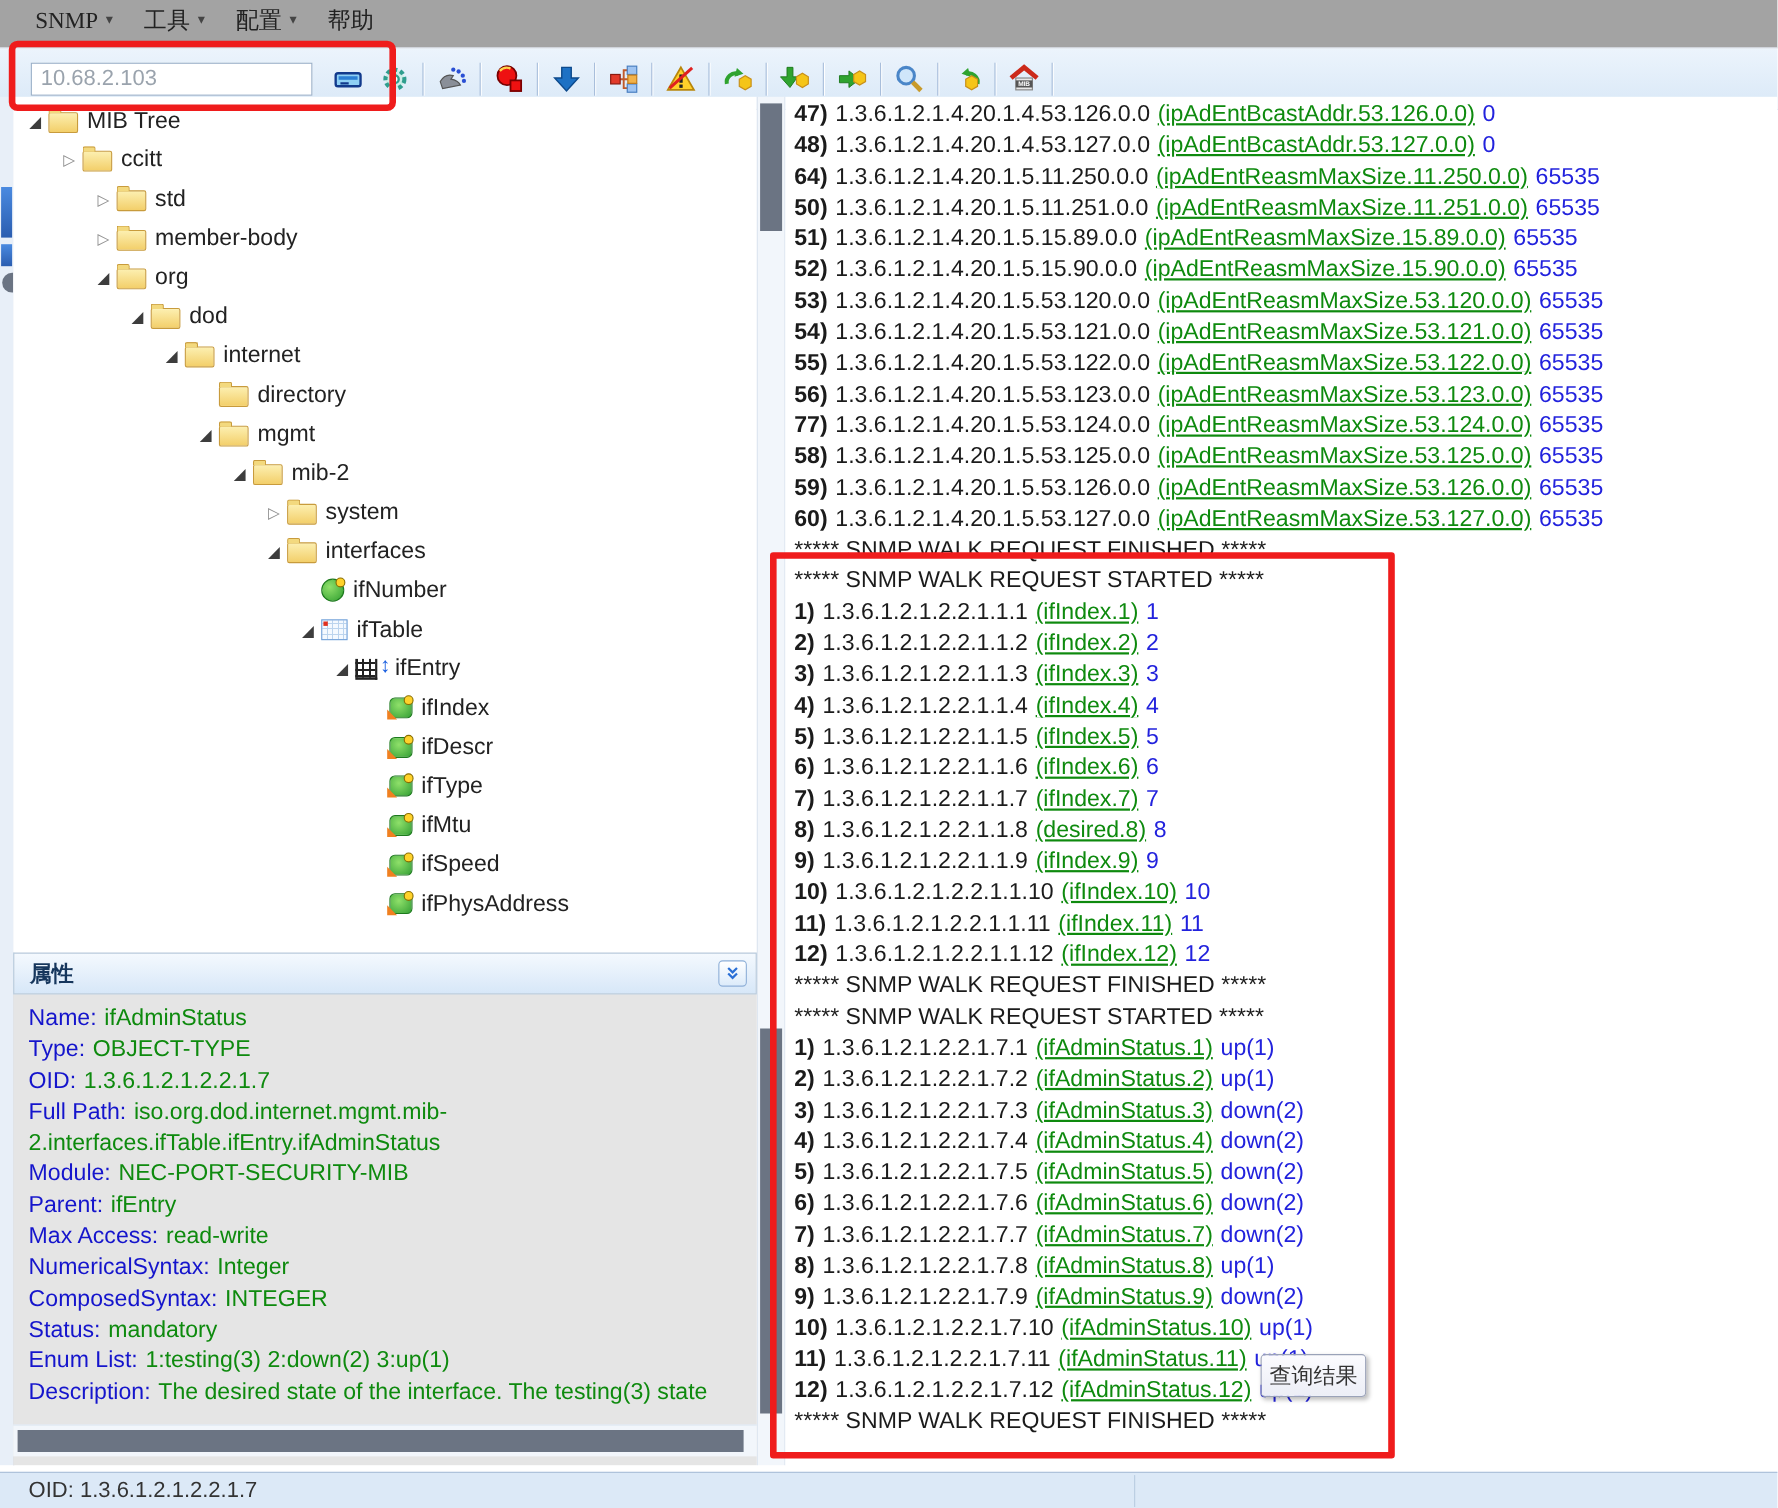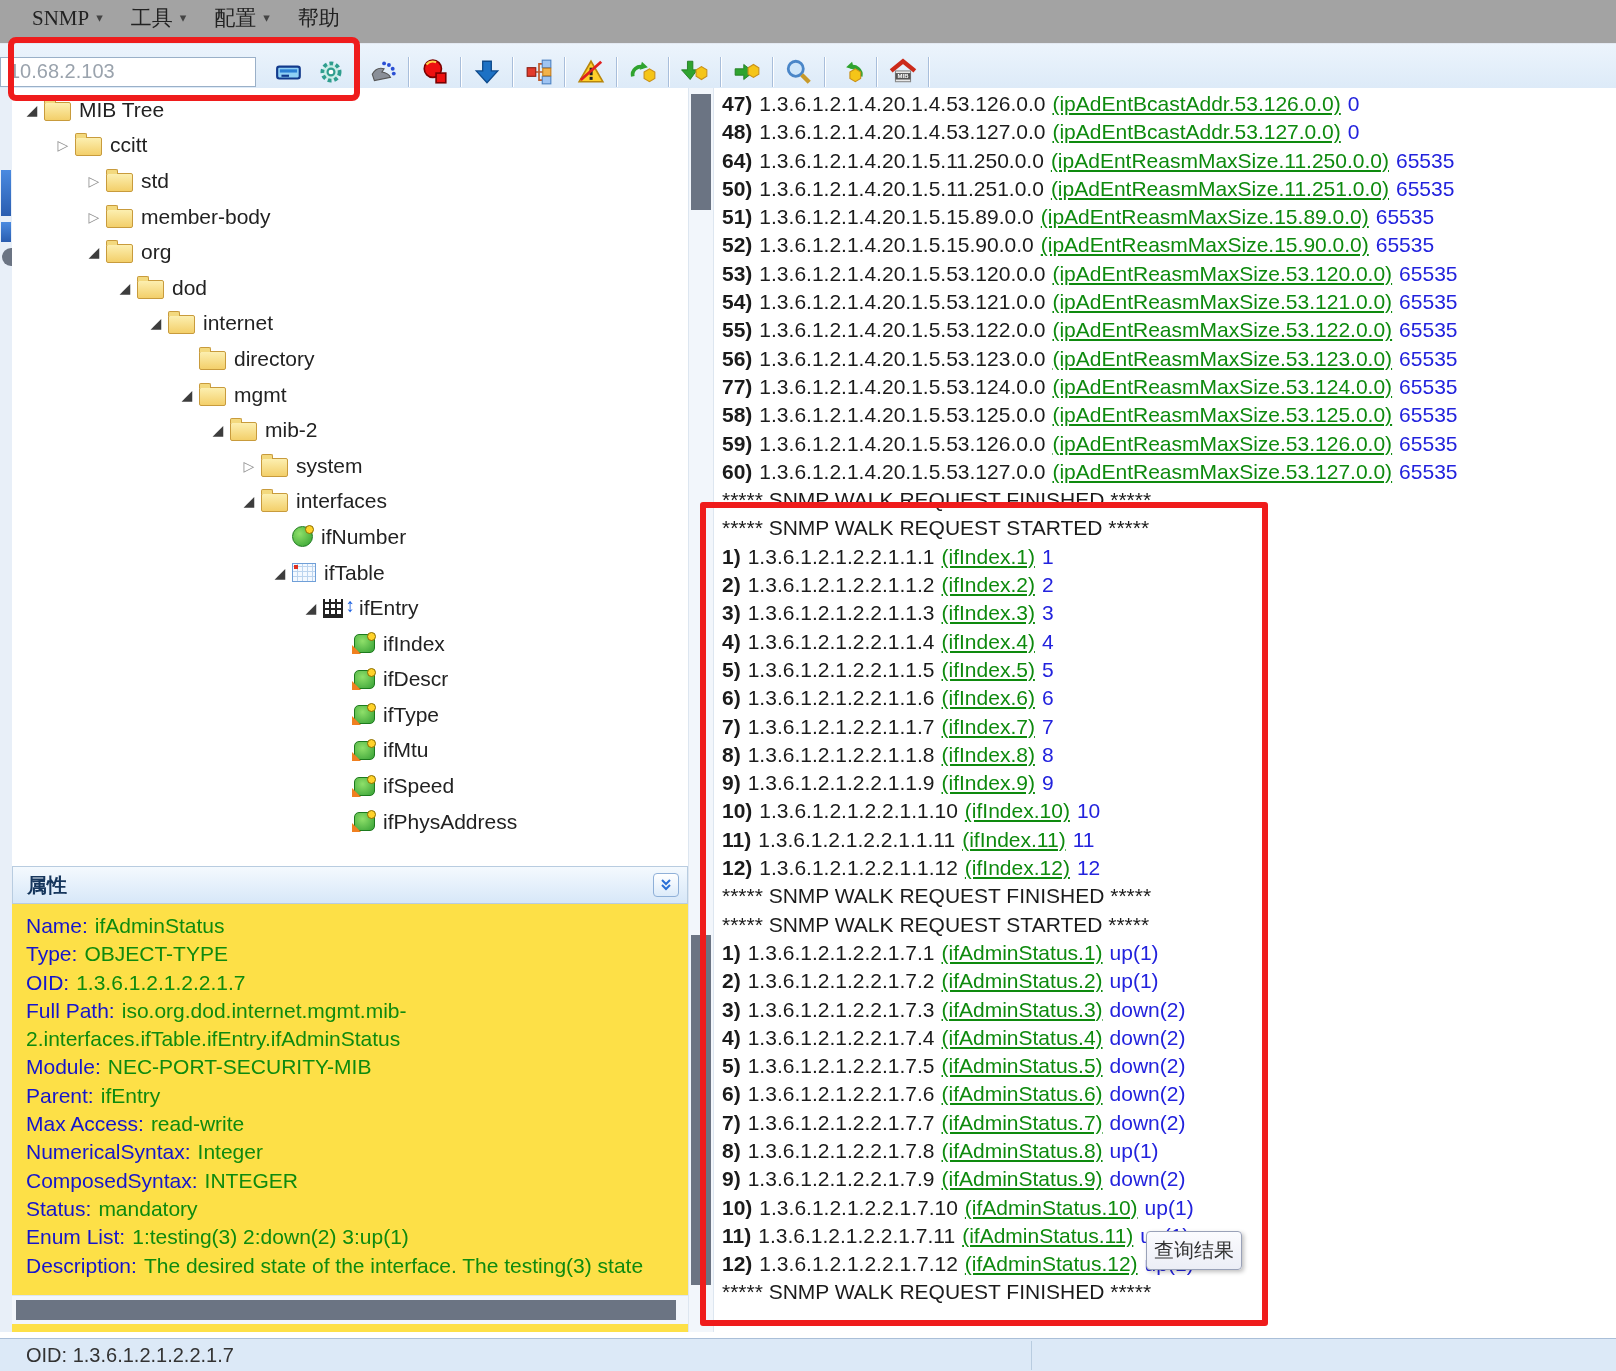--- a/index.html
+++ b/index.html
@@ -8,21 +8,21 @@
     background:#ffffff;font-family:"Liberation Sans",sans-serif;color:#1b1b1b;
   }
   
   .menubar{position:absolute;left:0;top:0;width:1616px;height:44px;background:#a3a3a3;
     border-bottom:1px solid #e3e9f2;display:flex;align-items:flex-start;padding-left:18px;box-sizing:border-box;gap:6px;font-family:Liberation Serif, serif;}
   .menu-item{display:flex;align-items:center;gap:7px;font-size:21px;color:#222;padding:4px 14px;cursor:default;}
   .menu-arrow{font-size:13px;color:#444;}
   
   .toolbar{position:absolute;left:0;top:44px;width:1616px;height:56px;box-sizing:border-box;
     background:linear-gradient(#ecf4fc,#d9e8f7);border-bottom:1px solid #9db8d8;
-    display:flex;align-items:center;}
+    display:flex;align-items:center;padding-left:28px;}
   .ip-input{width:256px;height:30px;box-sizing:border-box;border:1px solid #9ab0c8;background:#fff;
     font-size:20px;color:#9aa3ad;padding:0 8px;font-family:"Liberation Sans",sans-serif;margin-right:12px;}
   .tb-btn{width:42px;height:38px;border:none;background:transparent;display:flex;align-items:center;justify-content:center;padding:0;}
   .tb-sep{width:0;height:30px;border-left:1px solid #a8bedb;border-right:1px solid #ffffff;margin:0 4px;}
   
   .left-strip{position:absolute;left:0;top:88px;width:12px;height:1244px;background:#e8eff8;border-right:1px solid #c8d4e4;}
   .strip-block1{position:absolute;left:1px;top:82px;width:10px;height:46px;background:linear-gradient(#4a8ae0,#2a5db0);}
   .strip-block2{position:absolute;left:1px;top:134px;width:10px;height:20px;background:linear-gradient(#4a8ae0,#2a5db0);}
   .strip-handle{position:absolute;left:2px;top:160px;width:10px;height:18px;background:#6b7483;border-radius:9px 0 0 9px;}
   
@@ -57,21 +57,21 @@
     border-left:9px solid #f08020;border-top:9px solid transparent;}
   .tree-icon.column::after{content:"";position:absolute;right:-2px;top:-3px;width:7px;height:7px;border-radius:50%;
     background:#ffd22a;border:1px solid #8a6d00;}
   
   .scroll-col{position:absolute;left:688px;top:88px;width:26px;height:1244px;background:#f2f6fb;
     border-left:1px solid #dde6f0;border-right:1px solid #dde6f0;box-sizing:border-box;}
   .scroll-thumb{position:absolute;left:2px;width:20px;background:#6b7483;}
   .thumb-tree{top:6px;height:116px;}
   .thumb-props{top:847px;height:350px;}
   
-  .props-panel{position:absolute;left:12px;top:866px;width:676px;height:466px;background:#fde047;box-sizing:border-box;}
+  .props-panel{position:absolute;left:12px;top:866px;width:676px;height:466px;background:#e5e5e5;box-sizing:border-box;}
   .props-header{height:38px;background:linear-gradient(#f4f9fe,#d7e7f8);border:1px solid #b8cce0;
     box-sizing:border-box;display:flex;align-items:center;padding:0 8px 0 14px;}
   .props-title{font-size:20px;font-weight:bold;color:#16365c;flex:1;}
   .collapse-btn{width:26px;height:24px;border:1px solid #8fb0d8;border-radius:4px;
     background:linear-gradient(#ffffff,#dcebfa);display:flex;align-items:center;justify-content:center;padding:0;}
   .props-content{height:392px;overflow:hidden;padding:8px 0 0 14px;box-sizing:border-box;}
   .prop-row{height:28.3px;line-height:28.3px;font-size:21px;white-space:nowrap;}
   .plabel{color:#1515cc;margin-right:7px;}
   .pvalue{color:#0e8a0e;}
   .props-hscroll{position:absolute;left:0;bottom:8px;width:676px;height:28px;background:#f2f6fb;
@@ -533,21 +533,21 @@
 
     <div class="out-line">
       <span class="o-num">6)</span><span class="o-oid">1.3.6.1.2.1.2.2.1.1.6</span><span class="o-name">(ifIndex.6)</span><span class="o-value">6</span>
     </div>
 
     <div class="out-line">
       <span class="o-num">7)</span><span class="o-oid">1.3.6.1.2.1.2.2.1.1.7</span><span class="o-name">(ifIndex.7)</span><span class="o-value">7</span>
     </div>
 
     <div class="out-line">
-      <span class="o-num">8)</span><span class="o-oid">1.3.6.1.2.1.2.2.1.1.8</span><span class="o-name">(ifIndex.8)</span><span class="o-value">8</span>
+      <span class="o-num">8)</span><span class="o-oid">1.3.6.1.2.1.2.2.1.1.8</span><span class="o-name">(desired.8)</span><span class="o-value">8</span>
     </div>
 
     <div class="out-line">
       <span class="o-num">9)</span><span class="o-oid">1.3.6.1.2.1.2.2.1.1.9</span><span class="o-name">(ifIndex.9)</span><span class="o-value">9</span>
     </div>
 
     <div class="out-line">
       <span class="o-num">10)</span><span class="o-oid">1.3.6.1.2.1.2.2.1.1.10</span><span class="o-name">(ifIndex.10)</span><span class="o-value">10</span>
     </div>
 

